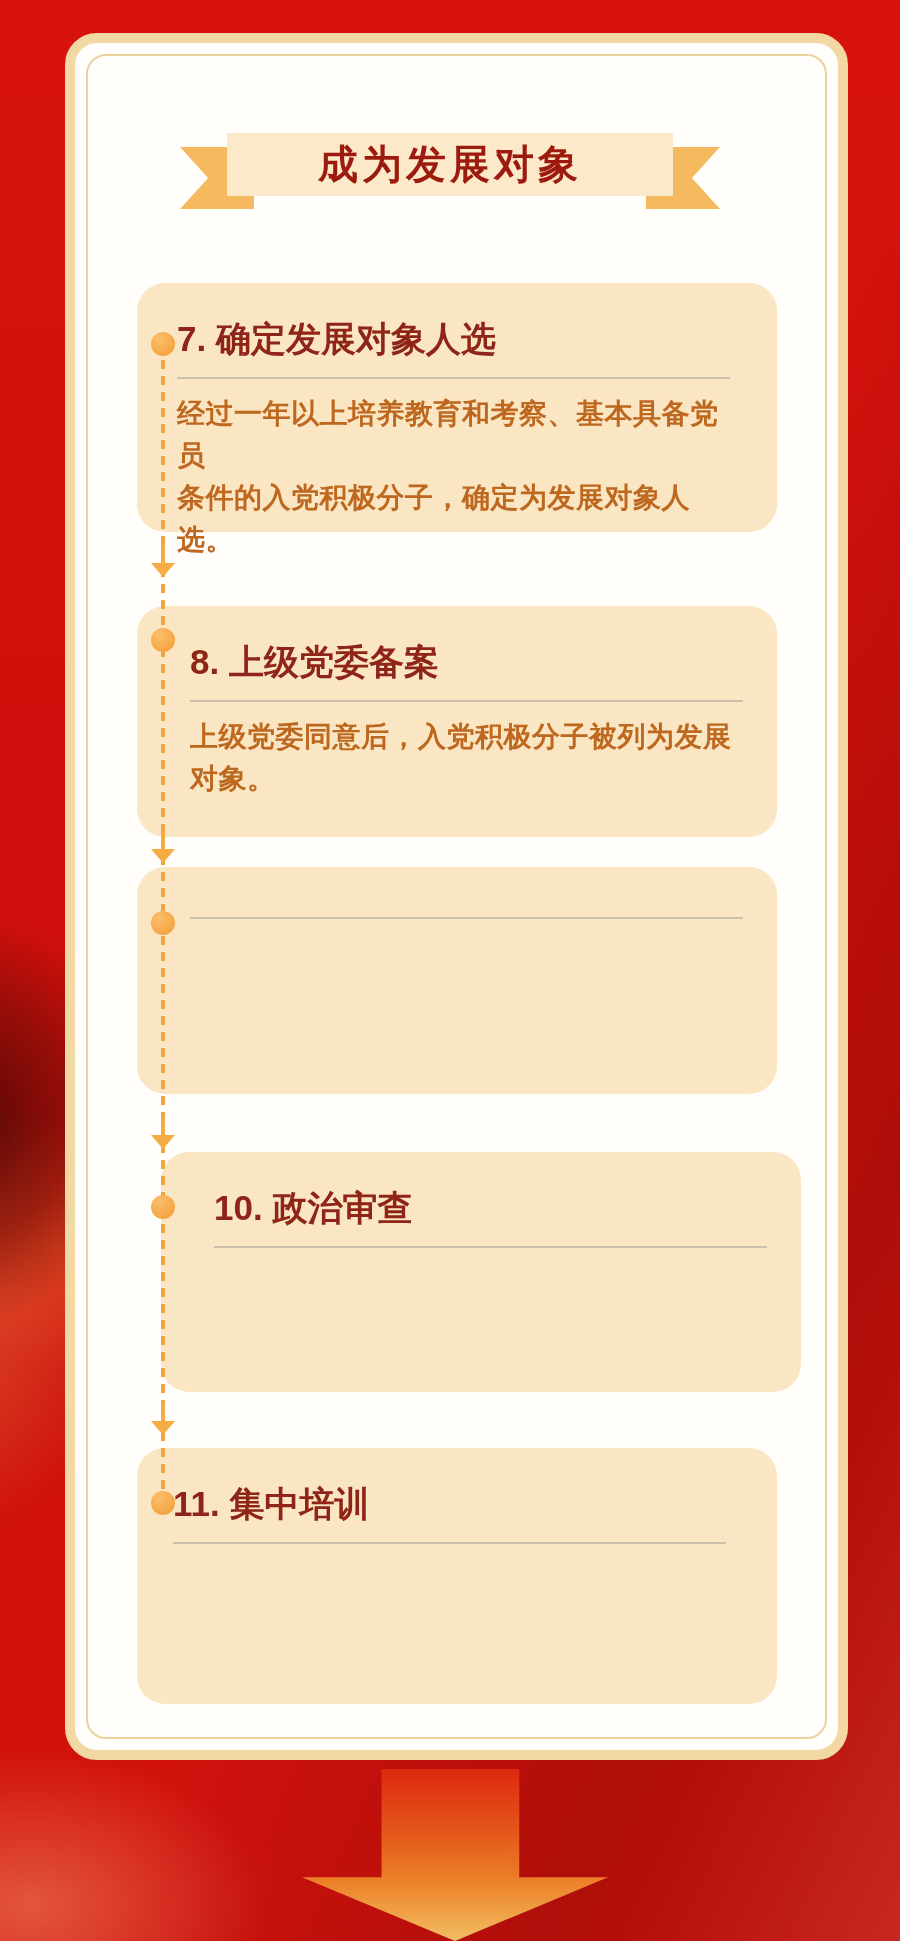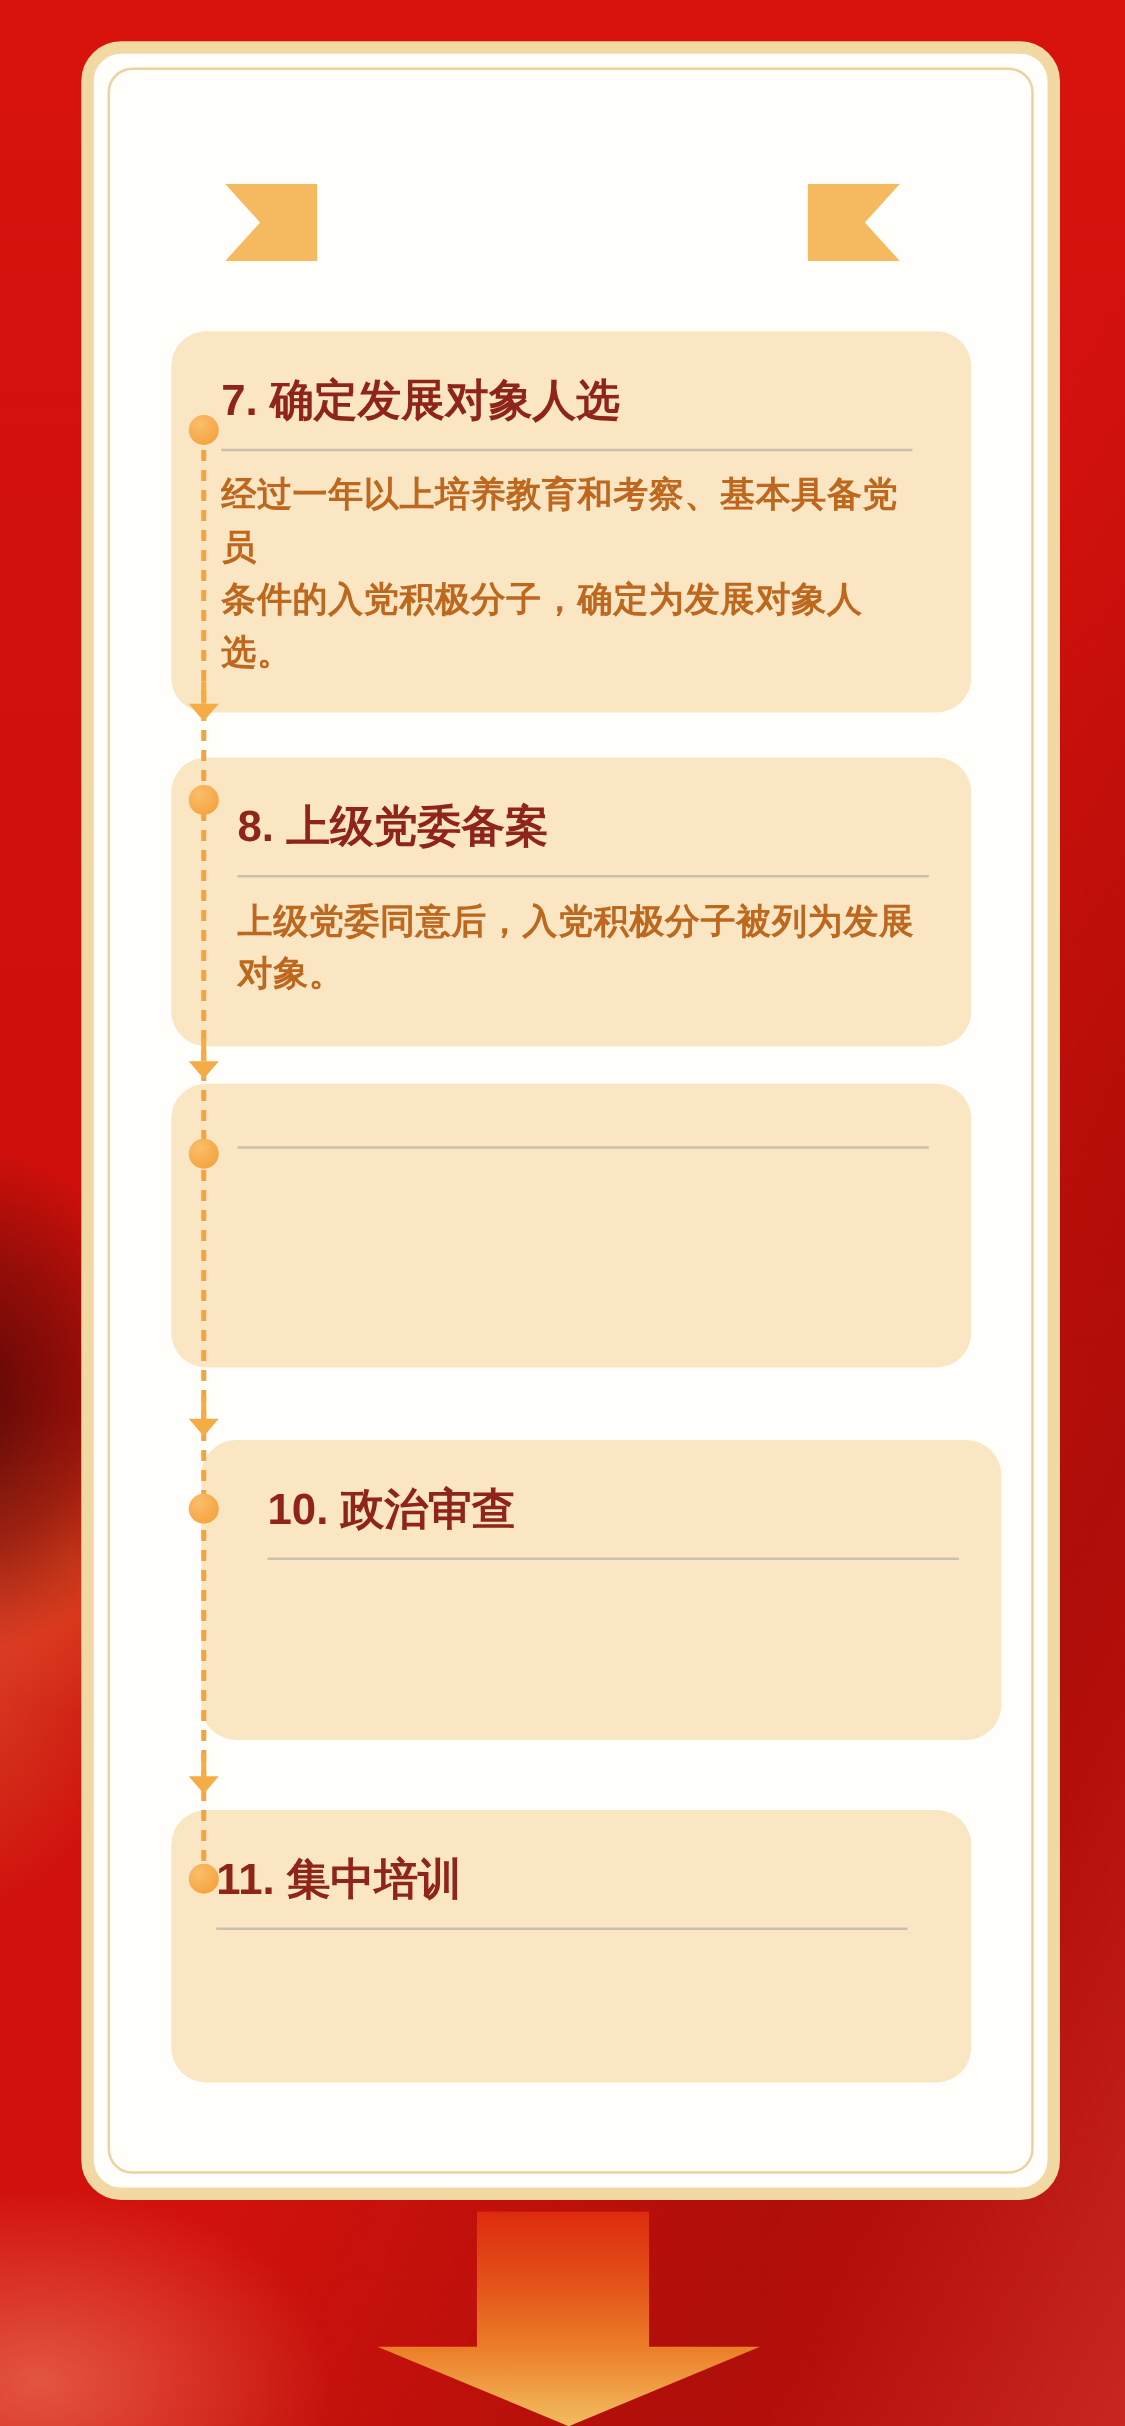--- a/index.html
+++ b/index.html
@@ -55,25 +55,25 @@
     font-size:40px;font-weight:bold;color:#9C1B0E;letter-spacing:4px;
   }
   
   .card{
     position:absolute;left:137px;width:640px;
     box-sizing:border-box;
     background:#FAE6C3;
     border-radius:28px;
     padding:34px 40px 0 53px;
   }
-  .card1{top:265px;height:305px;padding-left:40px;}
+  .card1{top:283px;height:249px;padding-left:40px;}
   .card2{top:606px;height:231px;}
   .card3{top:867px;height:227px;}
   .card4{top:1152px;height:240px;margin-left:24px;}
-  .card5{top:1448px;height:218px;padding-left:36px;}
+  .card5{top:1448px;height:256px;padding-left:36px;}
   .card-title{
     margin:0;font-size:35px;line-height:44px;font-weight:bold;color:#8F2418;
   }
   .divider{height:2px;width:553px;background:#CBBFAD;margin-top:16px;}
   .card-body{
     margin:14px 0 0 0;font-size:28px;line-height:42px;font-weight:600;
     color:#BE671E;white-space:pre-line;letter-spacing:.5px;
   }
   
   .connector{
@@ -109,20 +109,23 @@
 
 <div class="stage">
   <div class="bg"></div>
 
   <div class="panel">
     <div class="panel-line"></div>
   </div>
 
   <div class="flag left"></div>
   <div class="flag right"></div>
+  <div class="band">
+    <span>成为发展对象</span>
+  </div>
 
   <section class="card card1">
     <h2 class="card-title">7. 确定发展对象人选</h2>
     <div class="divider"></div>
     <p class="card-body">经过一年以上培养教育和考察、基本具备党员
 条件的入党积极分子，确定为发展对象人选。</p>
   </section>
 
   <section class="card card2">
     <h2 class="card-title">8. 上级党委备案</h2>

